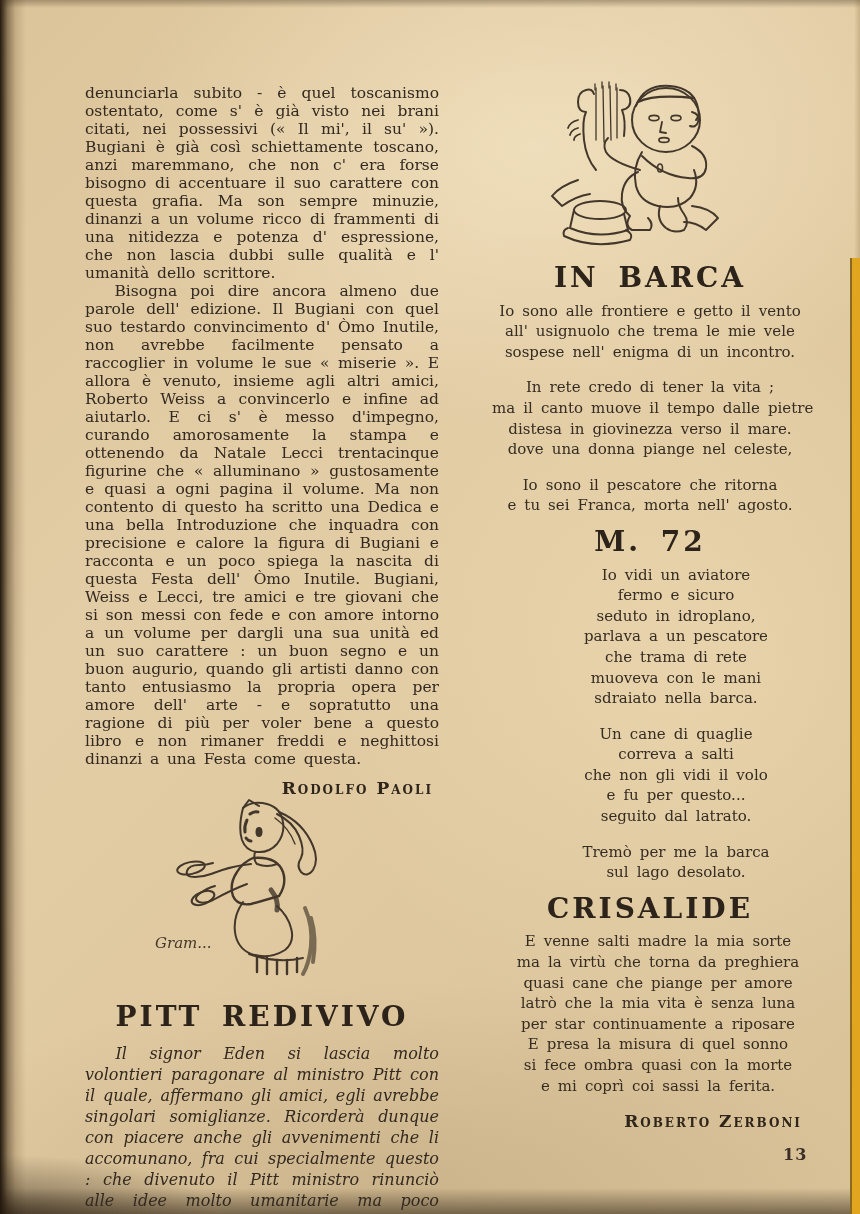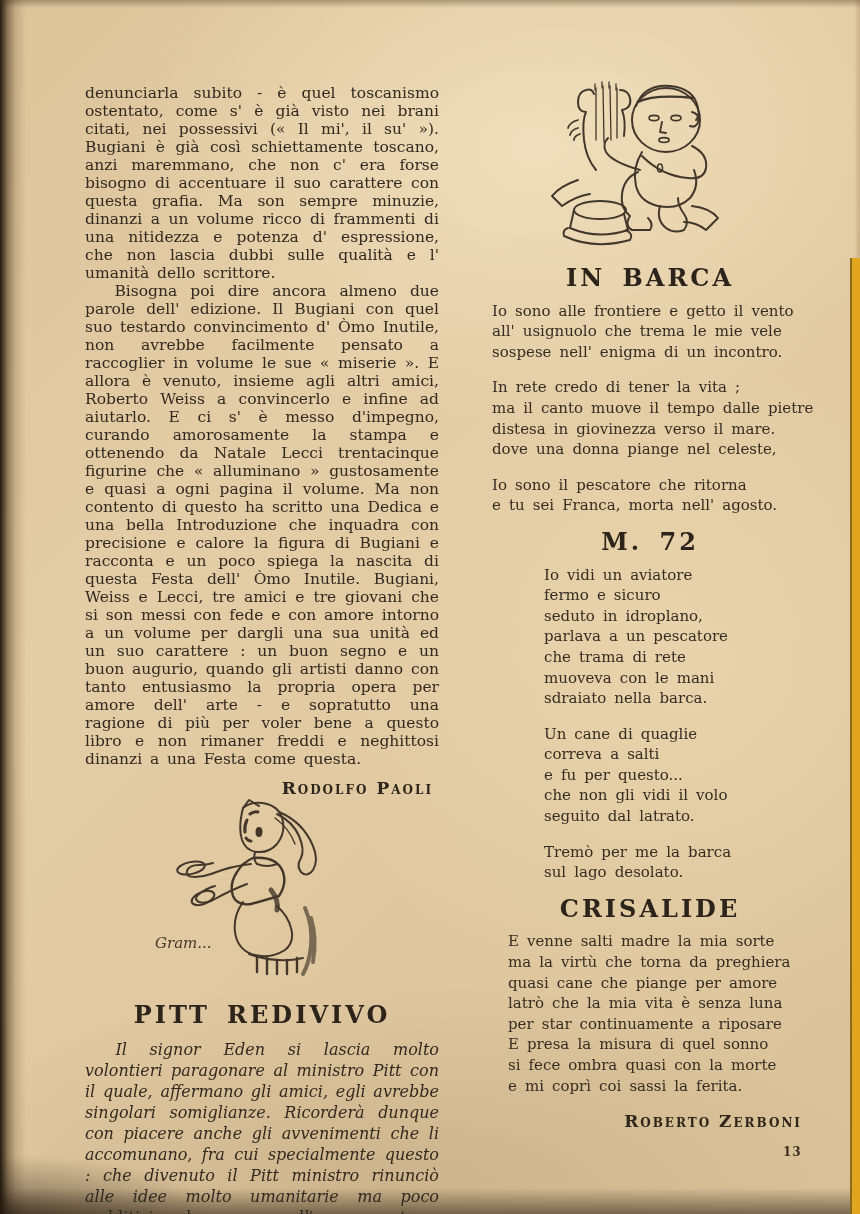--- a/index.html
+++ b/index.html
@@ -38,36 +38,36 @@
   .body-text{
     font-size:15.5px;line-height:18px;text-align:justify;
     word-spacing:0.18em;margin:0 0 0 0;
   }
   .indent{text-indent:1.9em;}
   .byline{
     text-align:right;font-variant:small-caps;letter-spacing:2px;
     font-weight:bold;font-size:17px;margin:10px 6px 0 0;color:#2e251b;
   }
   .headline{
-    text-align:center;font-weight:bold;font-size:24px;letter-spacing:3px;
+    text-align:center;font-weight:bold;font-size:28px;letter-spacing:3px;
     color:#2c231a;margin:14px 0 10px 0;word-spacing:0.25em;
   }
   .italic-text{
     font-style:italic;font-size:16px;line-height:21px;text-align:justify;
     word-spacing:0.12em;margin:0;
   }
   .fig{display:block;margin:0 auto;}
   .poem{font-size:15px;line-height:20.6px;word-spacing:0.22em;color:#352c22;}
   .poem .line{white-space:nowrap;}
-  .stanza{margin:0 0 15px 0;}
+  .stanza{margin:0 0 15px 0;text-align:center;}
   #poem-m72 .stanza{margin-left:52px;}
   #poem-crisalide .stanza{margin-left:16px;}
   .poem-title{margin:16px 0 12px 0;}
   #page-number{
-    position:absolute;left:783px;top:1145px;font-size:12px;font-weight:bold;
+    position:absolute;left:783px;top:1145px;font-size:16px;font-weight:bold;
     color:#3a2f24;letter-spacing:1px;
   }
   svg{stroke:#42372a;fill:none;stroke-width:2;stroke-linecap:round;stroke-linejoin:round;}
   .sig-gram{font-style:italic;font-size:15px;fill:#42372a;stroke:none;font-family:"DejaVu Serif",serif;}
 </style>
 </head>
 <body>
 
 <div class="paper"></div>
 <div class="edge-left"></div>
@@ -181,22 +181,22 @@
       <div class="line">fermo e sicuro</div>
       <div class="line">seduto in idroplano,</div>
       <div class="line">parlava a un pescatore</div>
       <div class="line">che trama di rete</div>
       <div class="line">muoveva con le mani</div>
       <div class="line">sdraiato nella barca.</div>
     </div>
     <div class="stanza">
       <div class="line">Un cane di quaglie</div>
       <div class="line">correva a salti</div>
+      <div class="line">che non gli vidi il volo</div>
       <div class="line">e fu per questo...</div>
-      <div class="line">che non gli vidi il volo</div>
       <div class="line">seguito dal latrato.</div>
     </div>
     <div class="stanza">
       <div class="line">Tremò per me la barca</div>
       <div class="line">sul lago desolato.</div>
     </div>
   </div>
 
   <div class="poem" id="poem-crisalide">
     <h2 class="headline poem-title">CRISALIDE</h2>

